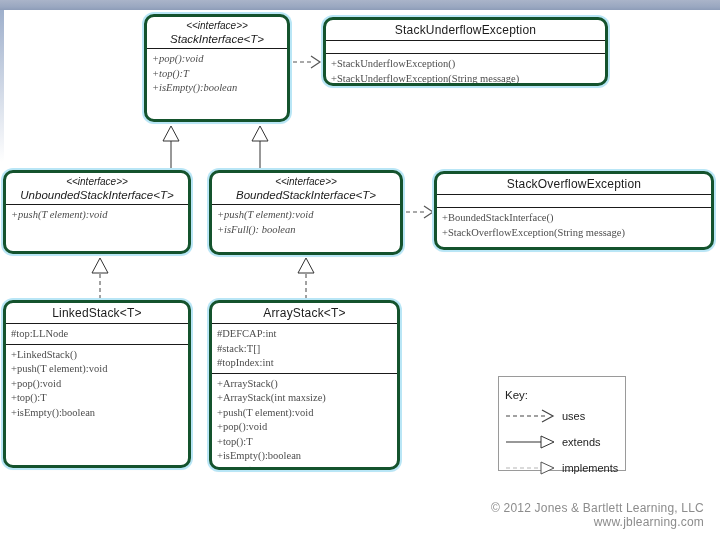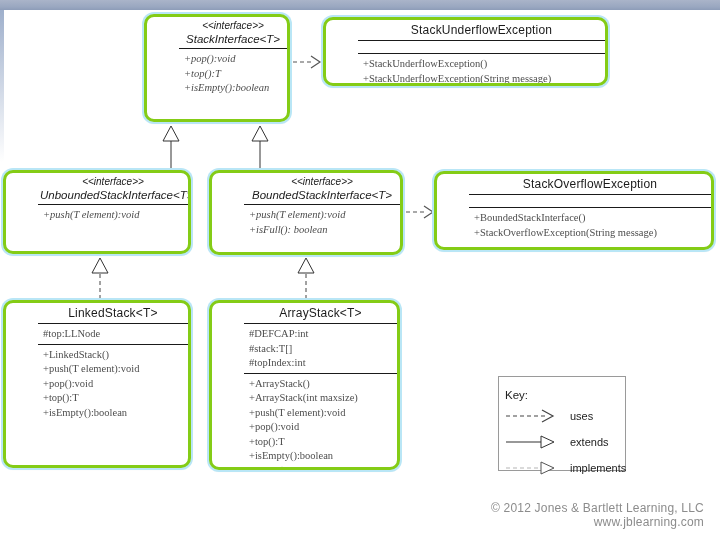--- a/index.html
+++ b/index.html
@@ -8,39 +8,39 @@
   .stage{position:absolute;inset:0;width:720px;height:540px;}
 
   .top-band{position:absolute;left:0;top:0;width:720px;height:10px;
     background:linear-gradient(180deg,#aab4c9 0%,#99a7c0 70%,#8d9cb8 100%);}
   .left-strip{position:absolute;left:0;top:10px;width:4px;height:160px;
     background:linear-gradient(180deg,#9fb0cc 0%,rgba(255,255,255,0) 95%);}
 
   .connectors{position:absolute;left:0;top:0;width:720px;height:540px;z-index:1;pointer-events:none;}
 
   .uml-box{position:absolute;z-index:2;box-sizing:border-box;background:#ffffff;
-    border:3px solid #84cc16;border-radius:10px;
+    border:3px solid #14532d;border-radius:10px;
     box-shadow:0 0 0 2px #b9e6f6, 0 1px 2px rgba(0,0,0,.2);
-    display:flex;flex-direction:column;overflow:hidden;padding-left:32px;}
+    display:flex;flex-direction:column;overflow:hidden;}
   .uml-title{flex:0 0 auto;text-align:center;padding:3px 2px 2px 2px;color:#1b1b1b;}
   .uml-title .stereo{display:block;font-size:10px;font-style:italic;line-height:12px;}
   .uml-title .cname{display:block;font-size:11.5px;font-style:italic;font-weight:400;line-height:14px;}
   .uml-title .cname-plain{display:block;font-size:12px;font-weight:400;line-height:15px;letter-spacing:.2px;}
   .uml-sep{flex:0 0 auto;height:0;border-top:1px solid #1a1a1a;margin:0;}
   .uml-attrs,.uml-methods{flex:1 1 auto;padding:3px 4px 2px 5px;
     font-family:"DejaVu Sans Mono","Liberation Mono",monospace;
     font-size:10.5px;color:#4d4d4d;}
   .uml-attrs div,.uml-methods div{line-height:14.5px;white-space:nowrap;font-family:Liberation Serif, serif;}
   .uml-empty{flex:0 0 12px;}
   .italic-methods div{font-style:italic;}
 
   .key-box{position:absolute;left:498px;top:376px;width:128px;height:95px;z-index:2;
     box-sizing:border-box;border:1px solid #9a9a9a;background:#fff;padding:12px 6px;}
   .key-title{font-size:11.5px;color:#222;margin-bottom:2px;}
-  .key-row{display:flex;align-items:center;gap:13px;height:26px;}
+  .key-row{display:flex;align-items:center;gap:5px;height:26px;}
   .key-row svg{flex:0 0 auto;}
   .key-label{font-size:11px;color:#222;}
 
   .footer{position:absolute;right:16px;top:501px;text-align:right;z-index:2;
     color:#8c8c8c;font-size:12px;line-height:14px;letter-spacing:.2px;}
 </style>
 </head>
 <body>
 
 <div class="stage">

